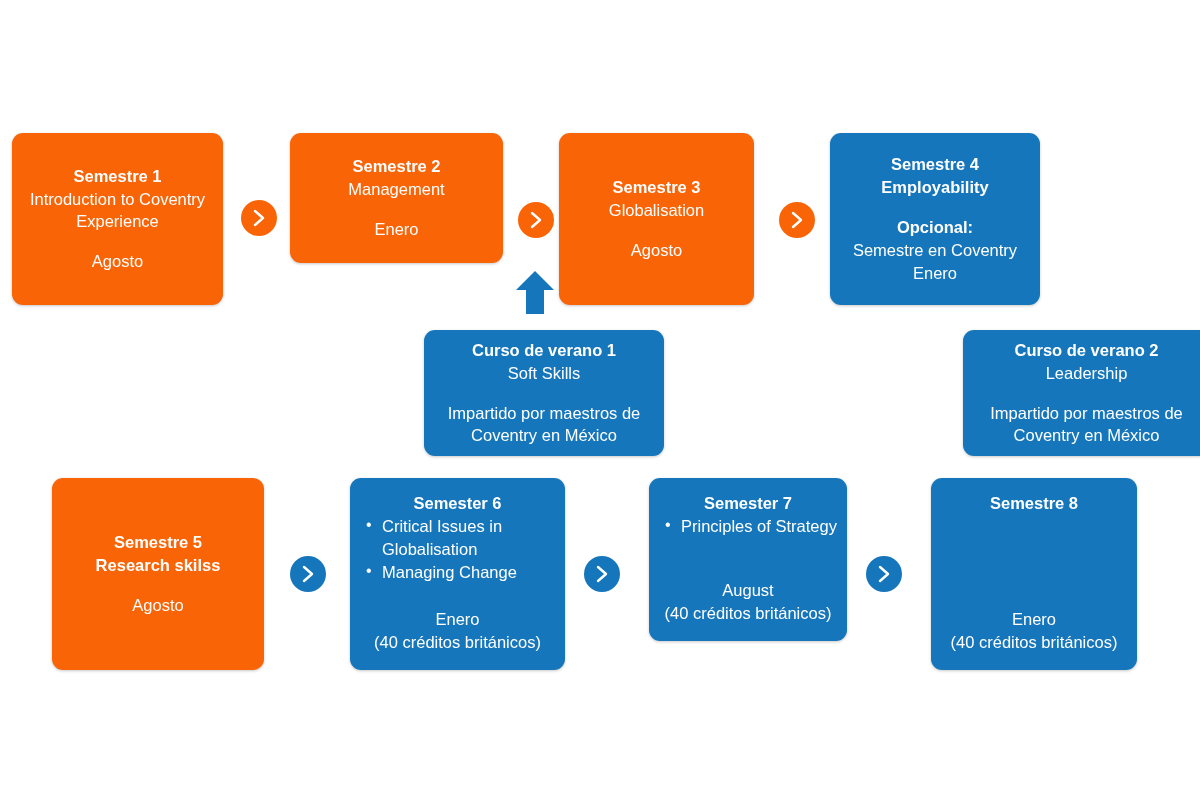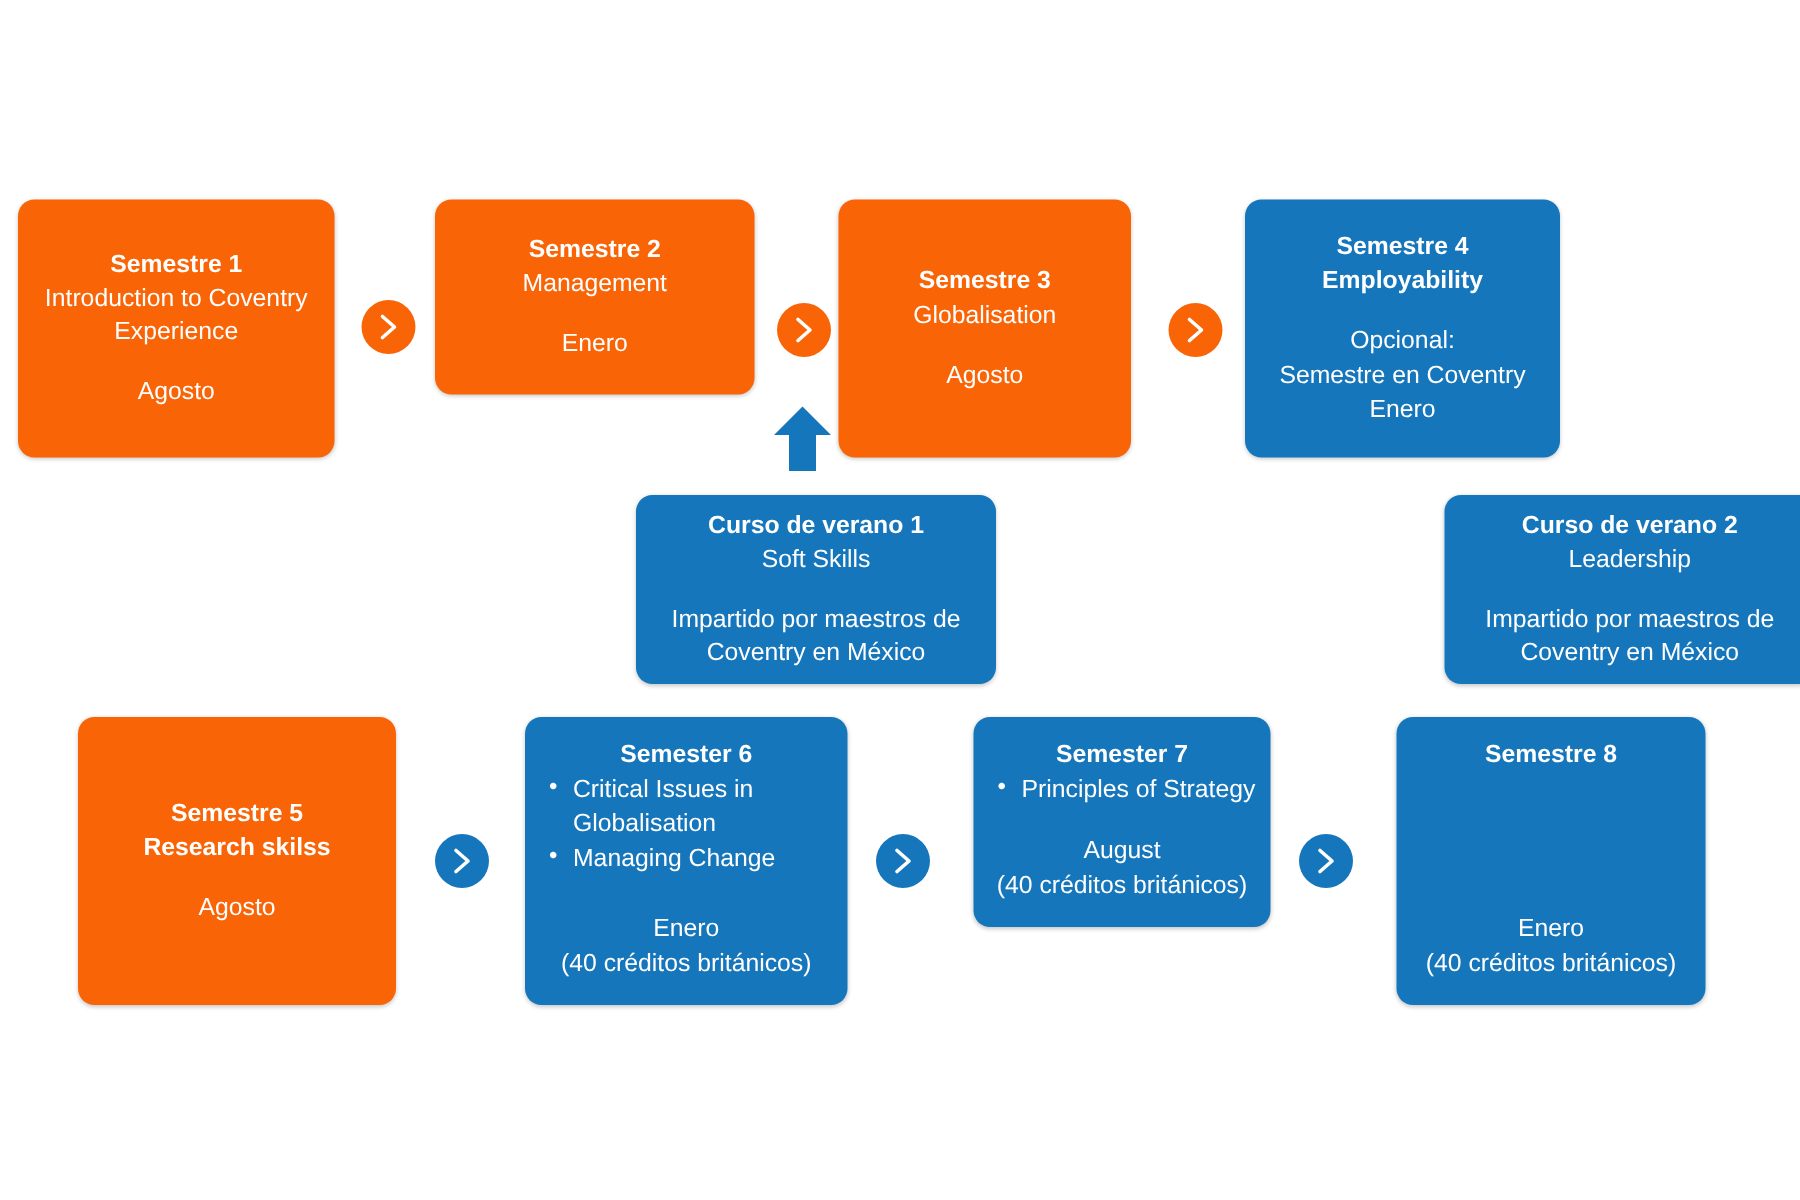--- a/index.html
+++ b/index.html
@@ -38,21 +38,21 @@
     padding: 6px 8px;
     box-shadow: 0 1px 3px rgba(0,0,0,0.22);
   }
   .card.orange { background: #F96407; }
   .card.blue   { background: #1676BB; }
 
   .card .title {
     font-weight: bold;
   }
   .card .sub { font-weight: normal; }
-  .card .bold { font-weight: normal; text-align: center; }
+  .card .bold { font-weight: bold; text-align: center; }
   .gap { height: 1.05em; }
 
   
   .card.listcard {
     justify-content: flex-start;
     padding-top: 14px;
   }
   .card .blist {
     margin: 0;
     padding: 0 0 0 4px;
@@ -199,21 +199,21 @@
       <div>(40 créditos británicos)</div>
     </div>
   </div>
 
   <div class="chev blue" style="left:584px; top:556px;">
     <svg width="16" height="20" viewBox="0 0 16 20" aria-hidden="true">
       <polyline points="4,3 12,10 4,17" fill="none" stroke="#ffffff" stroke-width="2.4" stroke-linecap="round" stroke-linejoin="round"></polyline>
     </svg>
   </div>
 
-  <div class="card blue listcard" style="left:649px; top:478px; width:198px; height:140px;">
+  <div class="card blue listcard" style="left:649px; top:478px; width:198px; height:163px;">
     <div class="title" style="align-self:center;">Semester 7</div>
     <ul class="blist">
       <li>Principles of Strategy</li>
     </ul>
     <div class="foot">
       <div>August</div>
       <div>(40 créditos británicos)</div>
     </div>
   </div>
 

